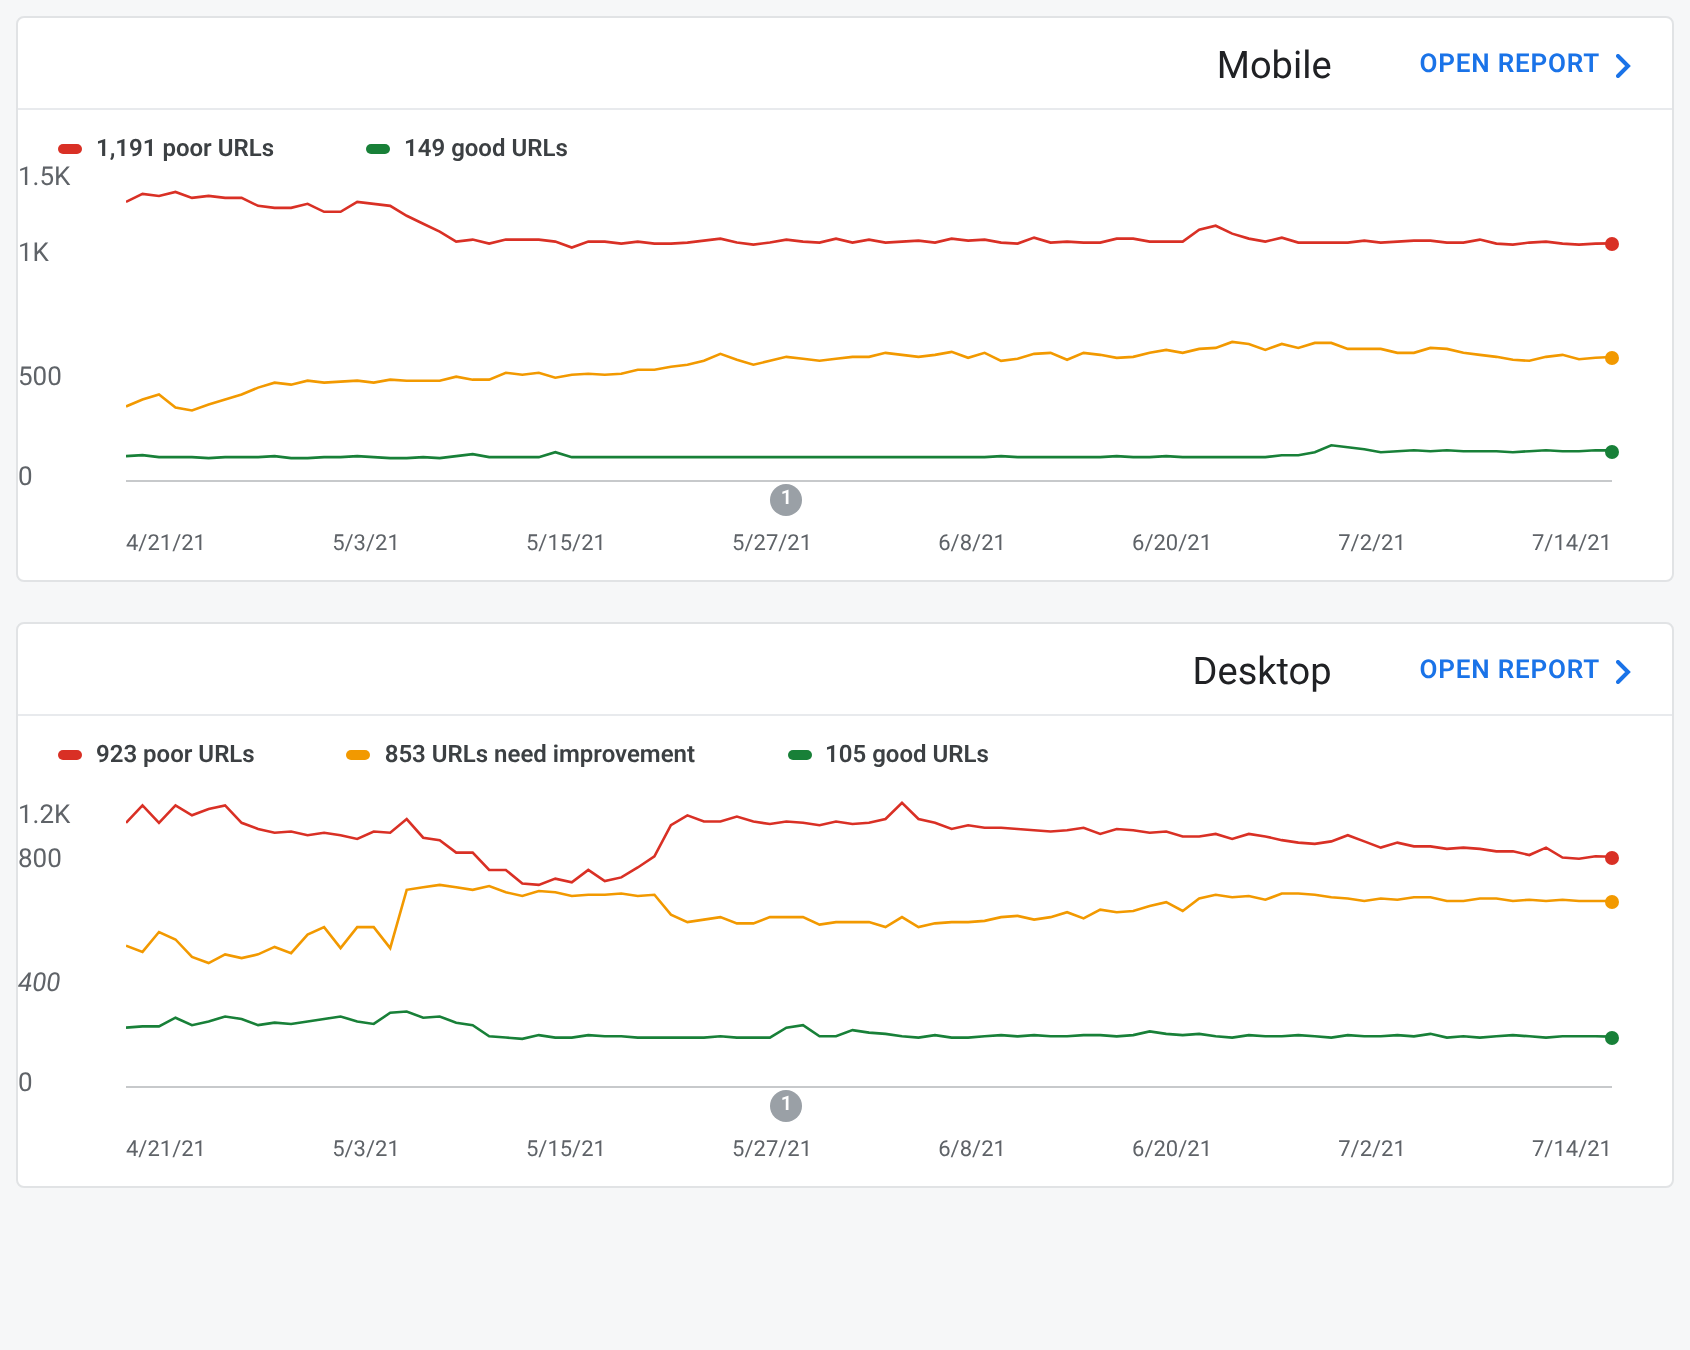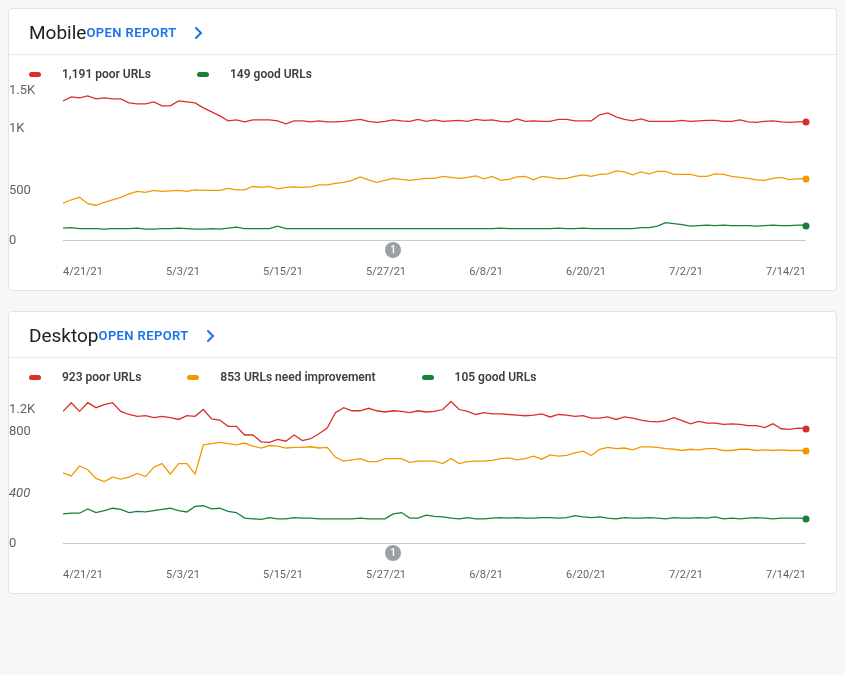--- a/index.html
+++ b/index.html
@@ -16,49 +16,50 @@
     background: #fff;
     border: 1px solid #e1e3e5;
     border-radius: 4px;
     margin-bottom: 20px;
     padding: 0;
   }
   .card:last-child { margin-bottom: 0; }
   .card-head {
     display: flex;
     align-items: center;
-    justify-content: flex-start;
+    justify-content: flex-end;
     padding: 12px 20px 10px 20px;
   }
   .card-title {
     font-size: 19px;
     color: #202124;
     font-weight: 400;
   }
   .open-report {
     display: inline-flex;
     align-items: center;
-    gap: 18px;
+    gap: 8px;
     color: #1a73e8;
     font-weight: 600;
     font-size: 13px;
     letter-spacing: 0.4px;
     cursor: pointer;
+    margin-left: 44px;
   }
   .open-report svg { width: 8px; height: 12px; }
   .legend {
     display: flex;
     gap: 46px;
     padding: 12px 20px 8px 20px;
     border-top: 1px solid #e8eaed;
     font-size: 12px;
     font-weight: 600;
     color: #3c4043;
   }
-  .legend-item { display: flex; align-items: center; gap: 21px; }
+  .legend-item { display: flex; align-items: center; gap: 7px; }
   .chip {
     display: inline-block;
     width: 12px; height: 5px;
     border-radius: 2.5px;
   }
   .chart-wrap {
     position: relative;
     padding: 2px 30px 6px 54px;
   }
   .yaxis {

